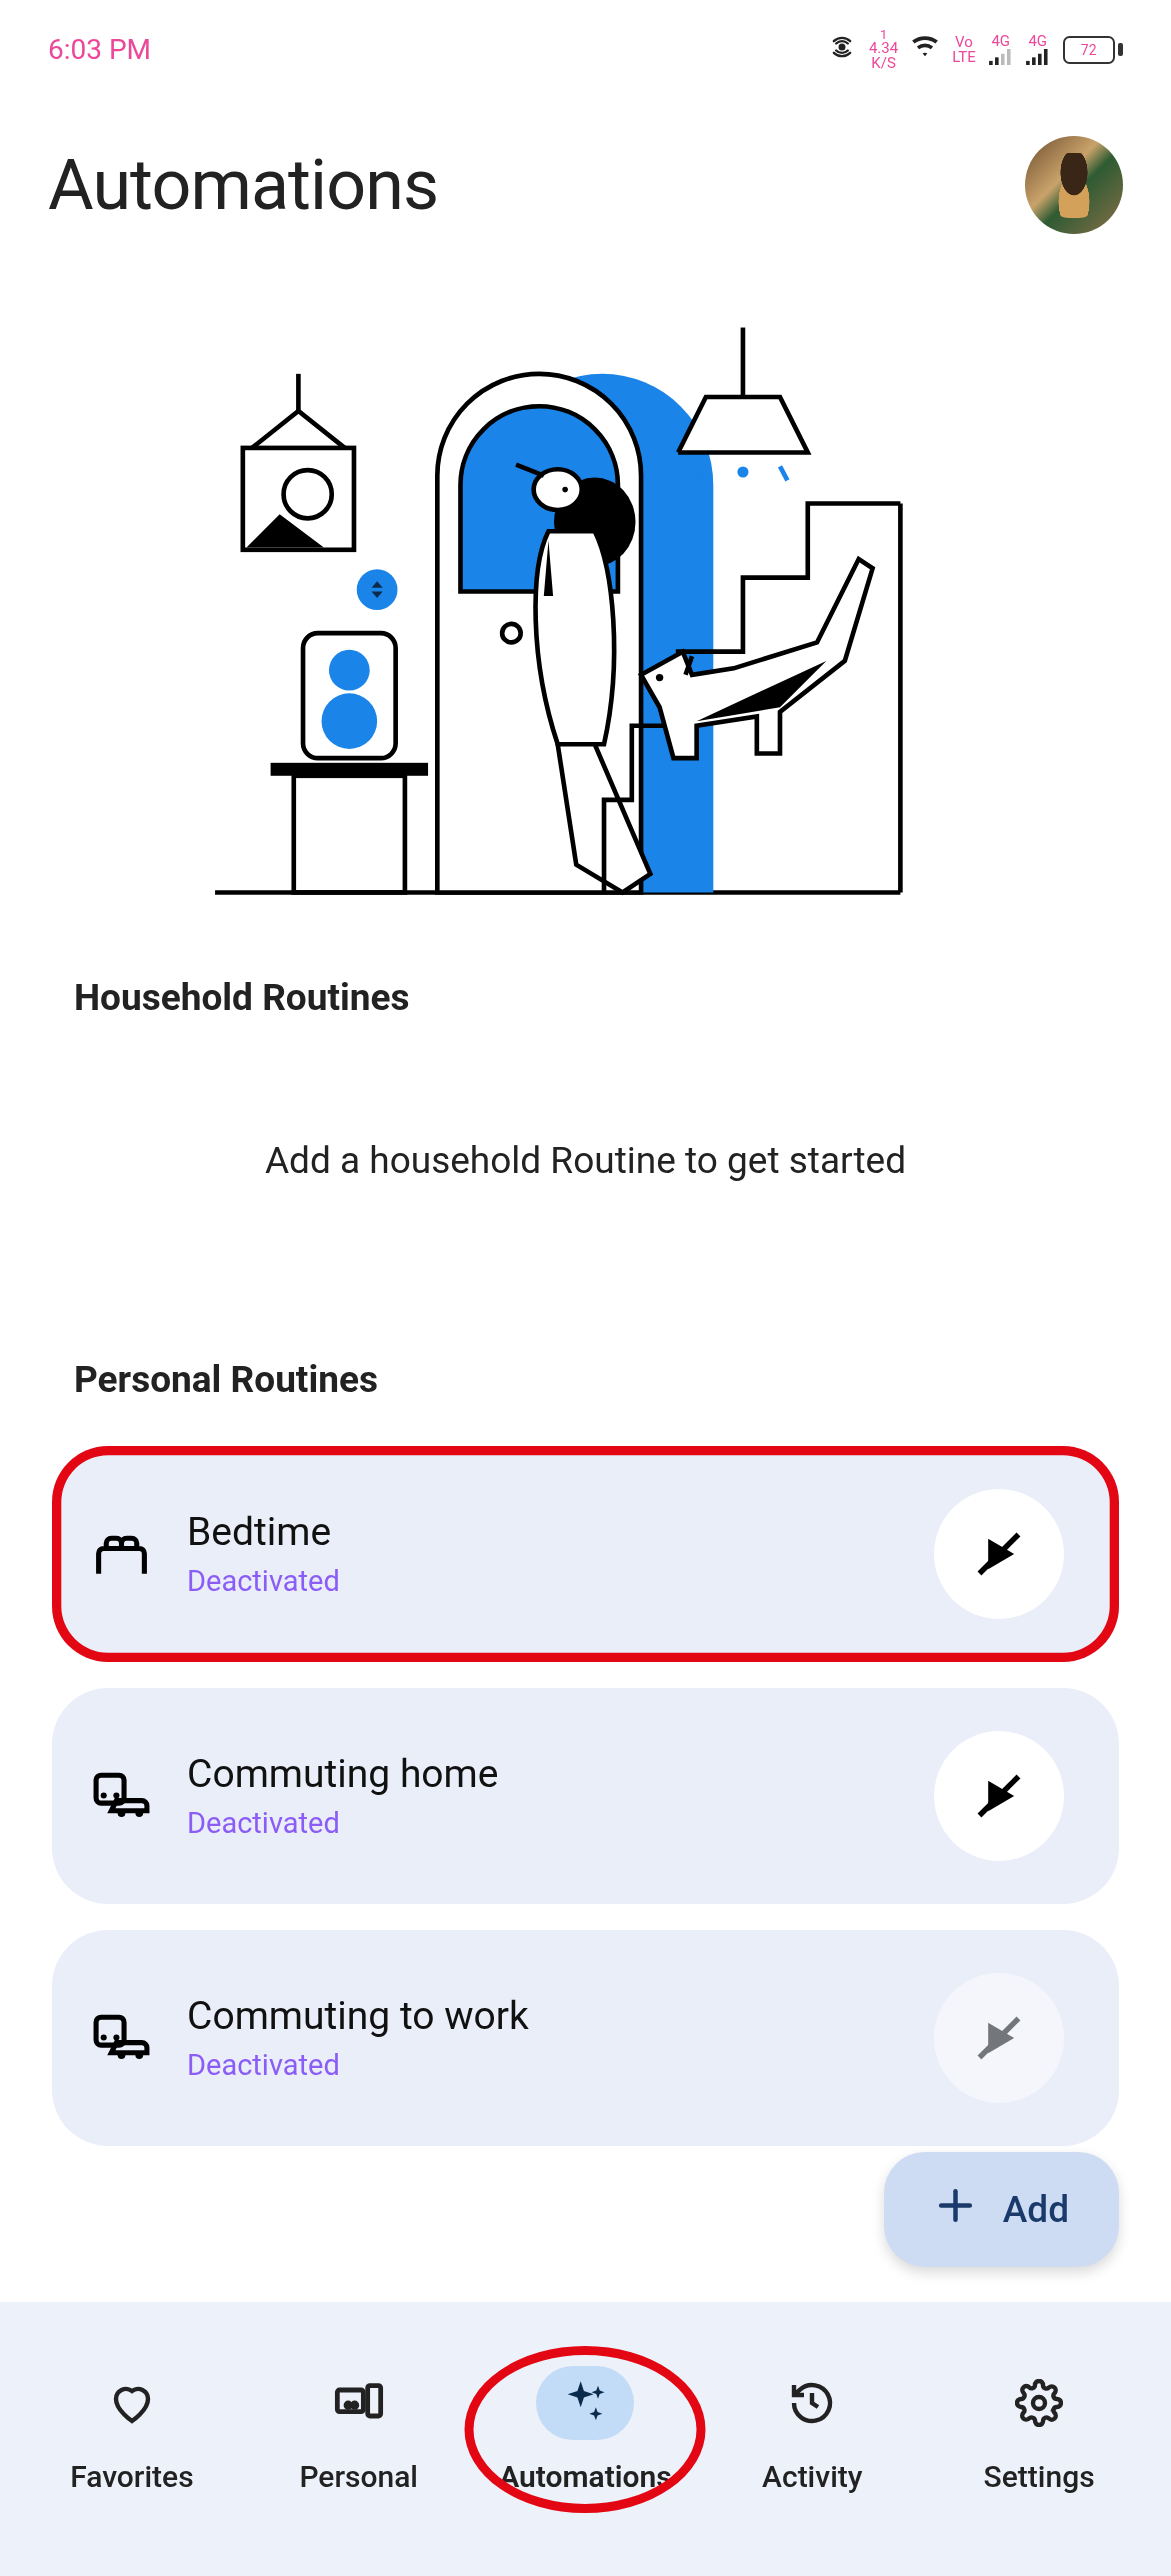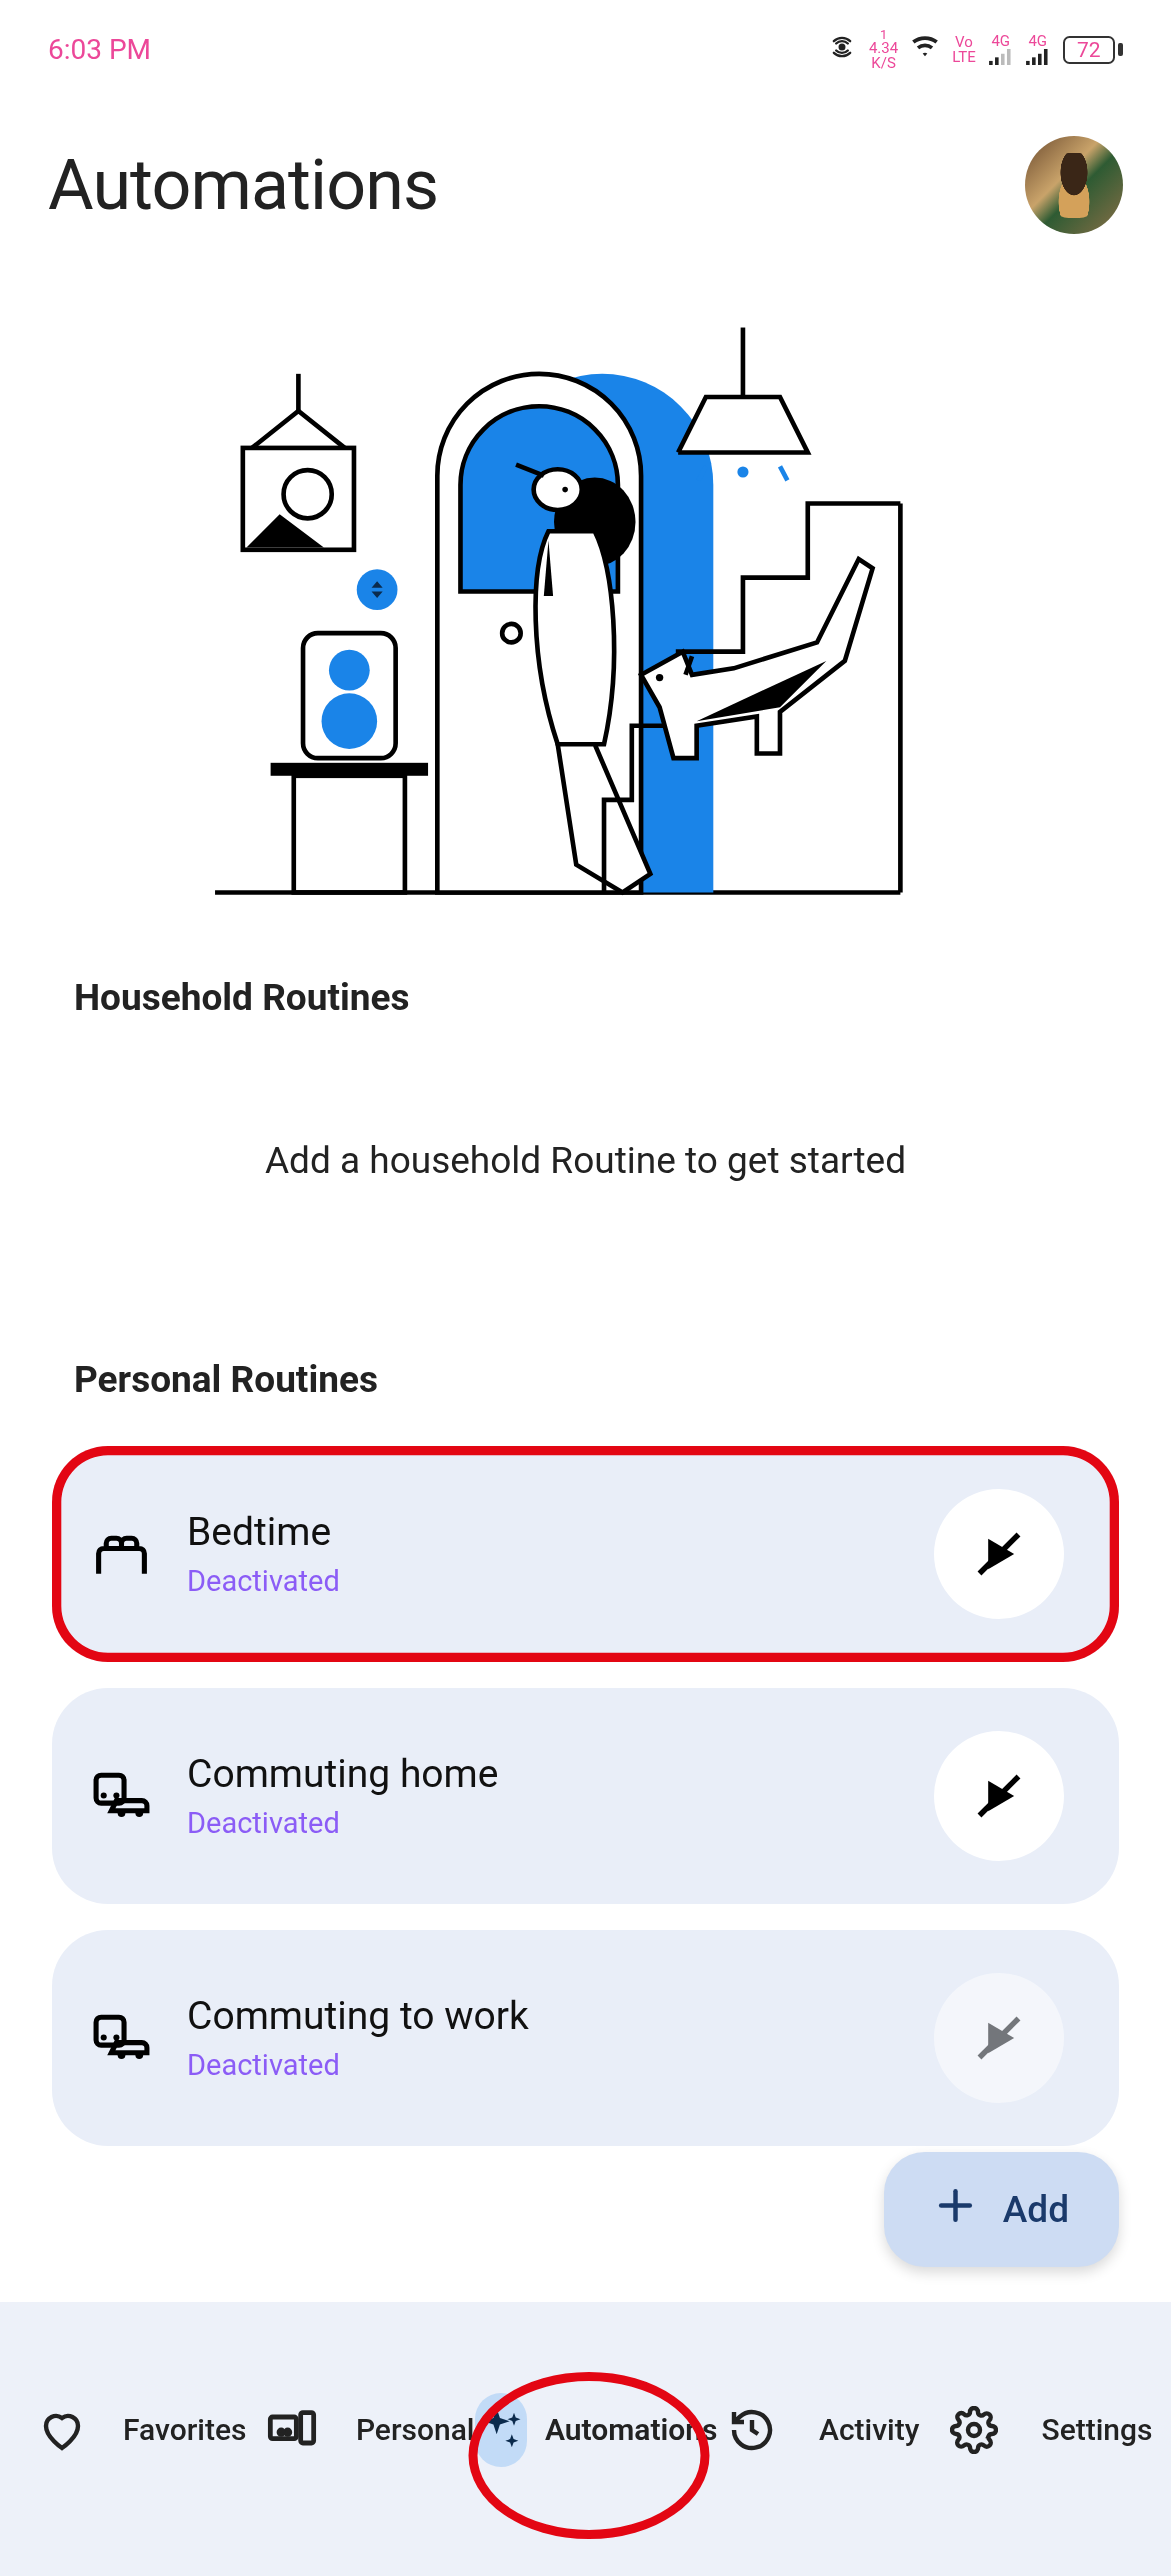--- a/index.html
+++ b/index.html
@@ -29,21 +29,21 @@
       gap: 13px;
       font-size: 22px;
     }
     .status-right .mini { font-size: 15px; line-height: 1; text-align:left; }
     .status-right .stack { display:flex; flex-direction:column; align-items:center; }
     .battery {
       display: inline-flex; align-items:center; gap:3.7px;
     }
     .battery-box {
       width: 52px; height: 28px; border: 2.3px solid #333; border-radius: 6.5px;
-      display:flex; align-items:center; justify-content:center; font-size:21px; position:relative;
+      display:flex; align-items:center; justify-content:center; font-size:14px; position:relative;
     }
     .battery-tip {
       width:4.6px; height:13px; background:#333; border-radius:1.9px;
     }
 
     
     .header {
       display: flex;
       align-items: center;
       justify-content: space-between;
@@ -139,21 +139,21 @@
       left: 0; right: 0; bottom: 0;
       height: 274px;
       background: #edf1f9;
       display: flex;
       justify-content: space-around;
       align-items: center;
       padding: 0 18.5px 18.5px 18.5px;
     }
     .nav-item {
       width: 228px;
-      display: flex; flex-direction: row; align-items:center; gap: 18.5px;
+      display: flex; flex-direction: column; align-items:center; gap: 18.5px;
       font-size: 30px; font-weight: 500; color:#222;
       position: relative;
     }
     .nav-icon {
       width: 98px; height: 74px; border-radius: 37px;
       display:flex; align-items:center; justify-content:center;
     }
     .nav-item.active .nav-icon {
       background: #c2dbf7;
     }

